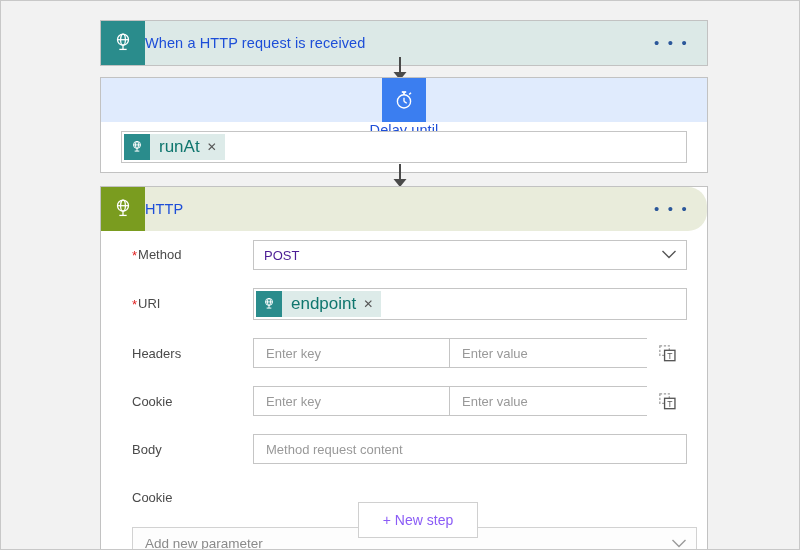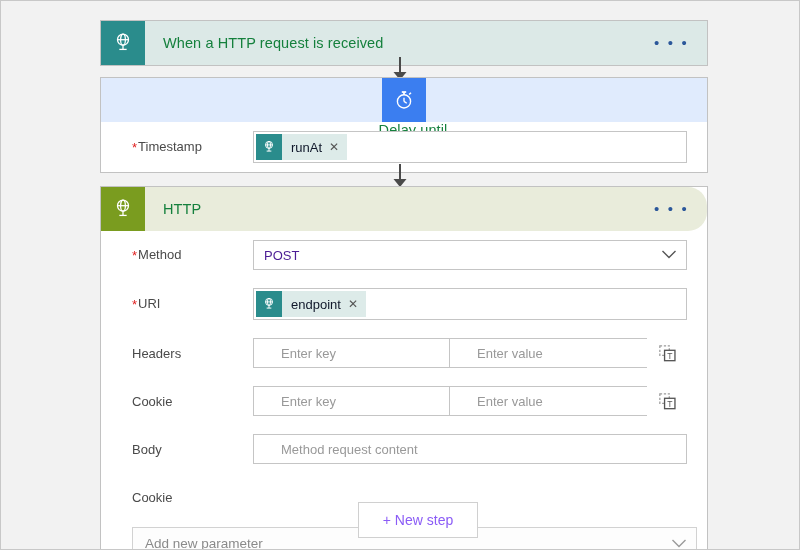--- a/index.html
+++ b/index.html
@@ -44,23 +44,22 @@
     width: 44px;
     height: 44px;
     flex: 0 0 44px;
     display: flex;
     align-items: center;
     justify-content: center;
   }
   .card-icon svg { display: block; }
   .card-title {
     flex: 1 1 auto;
-    padding-left: 18px;
     font-size: 14.5px;
-    color: #15803d;
+    color: #1d4ed8;
     letter-spacing: .1px;
     white-space: nowrap;
   }
   .card-menu {
     flex: 0 0 auto;
     padding: 0 18px 0 10px;
     color: #2b579a;
     letter-spacing: 2.2px;
     font-size: 15px;
     line-height: 10px;
@@ -110,21 +109,21 @@
   }
 
   
   .inp {
     box-sizing: border-box;
     height: 30px;
     border: 1px solid #c5c5c5;
     background: #ffffff;
     display: flex;
     align-items: center;
-    padding: 0 27px;
+    padding: 0 12px;
     font-size: 13px;
     color: #333333;
     width: 100%;
   }
   .inp.ph { color: #999999; }
 
   .select {
     box-sizing: border-box;
     height: 30px;
     border: 1px solid #c5c5c5;
@@ -167,22 +166,22 @@
     width: 26px;
     height: 26px;
     flex: 0 0 26px;
     background: #2a8c8c;
     display: flex;
     align-items: center;
     justify-content: center;
   }
   .token-txt {
     padding: 0 7px 0 9px;
-    font-size: 13px;
-    color: #0f172a;
+    font-size: 17px;
+    color: #0f766e;
     white-space: nowrap;
   }
   .token-x {
     padding-right: 8px;
     font-size: 12px;
     color: #555555;
     cursor: pointer;
     line-height: 1;
   }
 
@@ -288,21 +287,20 @@
           <line x1="9.6" y1="3.3" x2="14.4" y2="3.3" stroke-width="1.9"></line>
           <line x1="12" y1="3.3" x2="12" y2="6.3" stroke-width="1.9"></line>
           <line x1="17.6" y1="6" x2="19.6" y2="4.1" stroke-width="1.7"></line>
         </svg>
       </div>
       <div class="card-title">Delay until</div>
       <div class="card-menu">• • •</div>
     </div>
     <div class="card-body">
       <div class="field-row">
-        <div class="field-label"><span class="req">*</span><span>Timestamp</span></div>
         <div class="ctl">
           <div class="token-host">
             <span class="token">
               <span class="token-ic">
                 <svg width="14" height="14" viewBox="0 0 24 24" fill="none" stroke="#ffffff" stroke-width="1.7">
                   <circle cx="12" cy="8.4" r="6"></circle>
                   <ellipse cx="12" cy="8.4" rx="2.6" ry="6"></ellipse>
                   <line x1="6" y1="8.4" x2="18" y2="8.4"></line>
                   <line x1="12" y1="14.4" x2="12" y2="19"></line>
                   <line x1="8" y1="19" x2="16" y2="19"></line>

